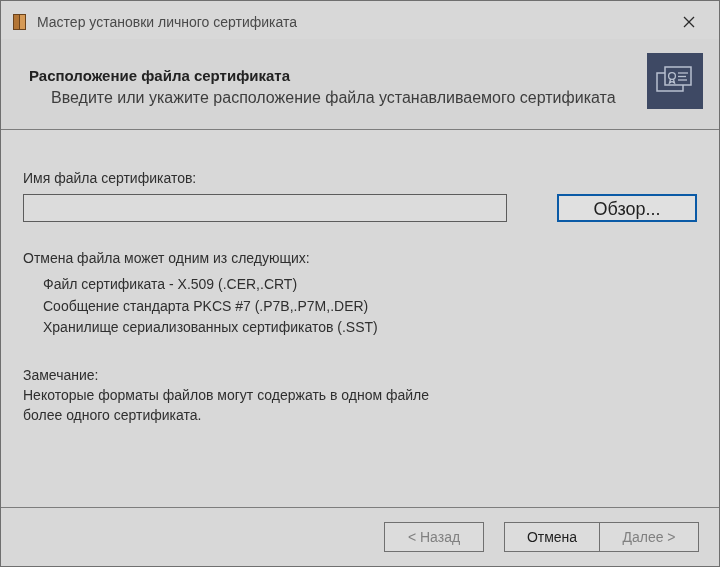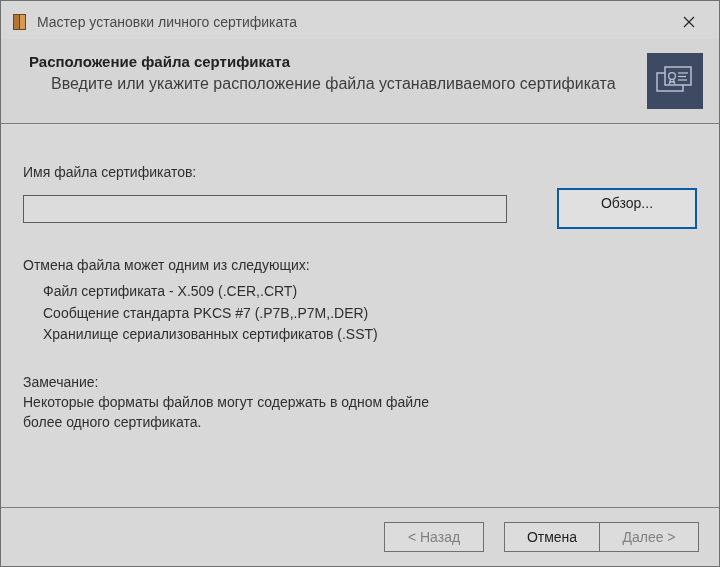--- a/index.html
+++ b/index.html
@@ -52,24 +52,24 @@
     display: flex;
     align-items: center;
     justify-content: center;
     font-size: 16px;
     color: #2b2b2b;
     cursor: default;
   }
   
   .header-band {
     background: #d5d5d5;
-    padding: 14px 16px 14px 28px;
+    padding: 14px 16px 20px 28px;
     border-bottom: 1px solid #7d7d7d;
     display: flex;
-    align-items: flex-start;
+    align-items: flex-end;
   }
   .header-text {
     flex: 1 1 auto;
   }
   .header-title {
     font-size: 15px;
     font-weight: 700;
     color: #222;
     margin-bottom: 4px;
   }
@@ -110,26 +110,26 @@
     flex: 1 1 auto;
     height: 28px;
     border: 1px solid #5c5c5c;
     background: #dcdcdc;
     box-sizing: border-box;
     padding: 0 6px;
     font-size: 14px;
     color: #222;
   }
   .browse-btn {
-    height: 41px;
+    height: 28px;
     min-width: 140px;
     border: 2px solid #0a5aa6;
     background: #e0e0e0;
     color: #1f1f1f;
-    font-size: 14px;
+    font-size: 18px;
     text-align: center;
     line-height: 26px;
     box-sizing: border-box;
     padding: 0 18px;
     margin-left: 40px;
   }
   .format-label {
     font-size: 14px;
     color: #2f2f2f;
     margin-bottom: 8px;

